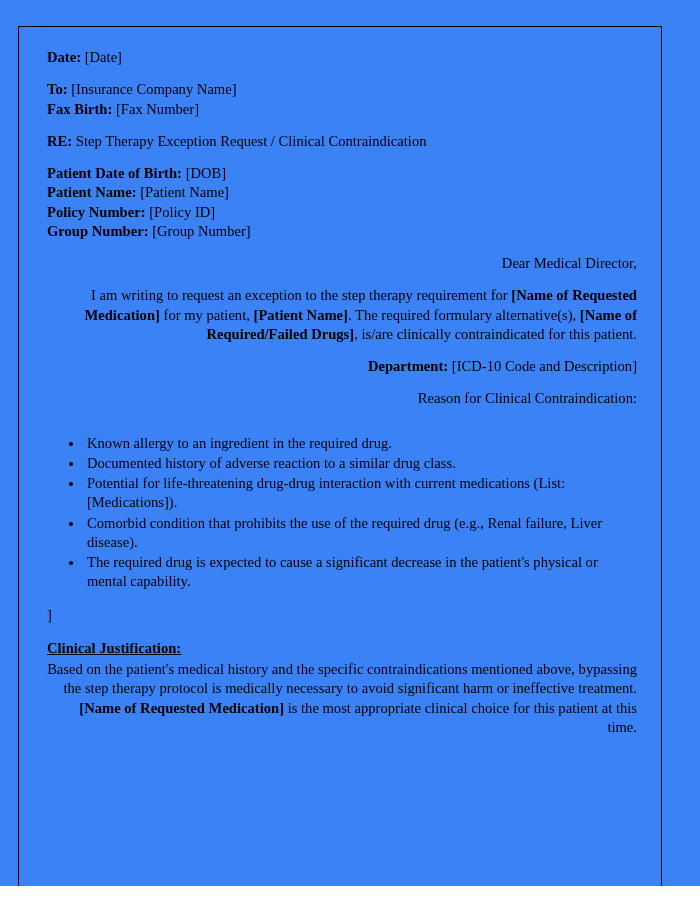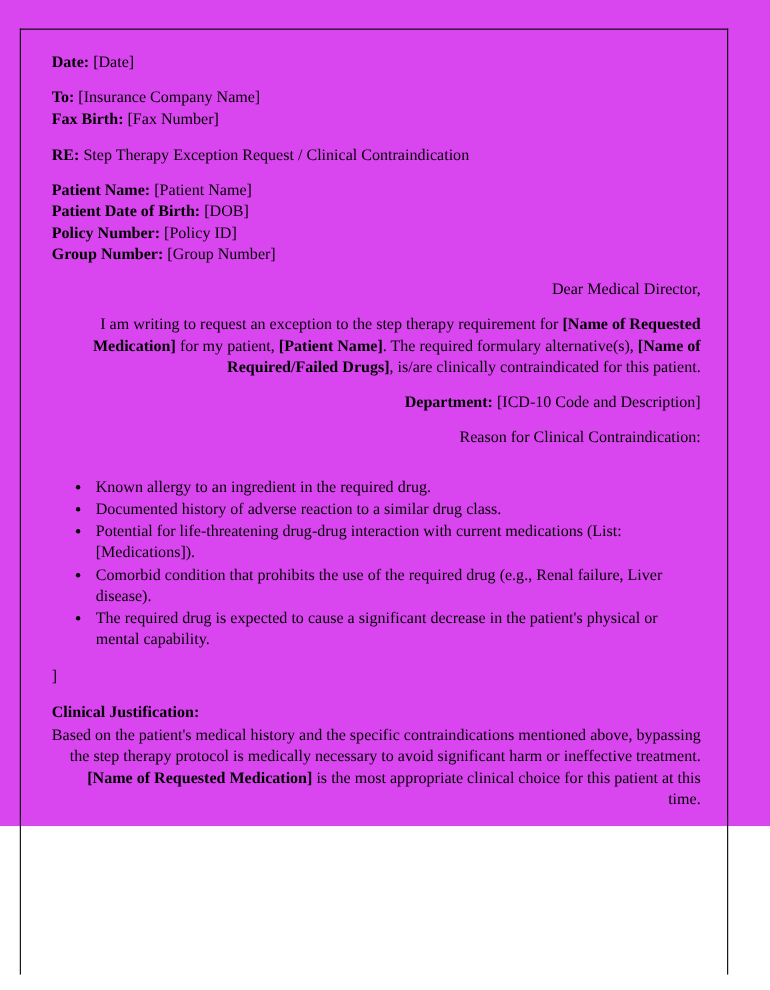--- a/index.html
+++ b/index.html
@@ -10,22 +10,22 @@
   body {
     width: 700px;
     height: 900px;
     font-family: "Liberation Serif", serif;
     color: #000000;
     overflow: hidden;
   }
   .page {
     position: relative;
     width: 700px;
-    height: 751px;
-    background: #d946ef;
+    height: 886px;
+    background: #3b82f6;
   }
   
   .doc-frame {
     position: absolute;
     left: 18px;
     top: 26px;
     width: 644px;
     height: 860px;
     border: 1px solid #000000;
     border-bottom: none;
@@ -62,20 +62,21 @@
     margin-bottom: 1px;
     padding-left: 3px;
   }
   .bracket-close {
     margin-top: 14px;
     margin-bottom: 14px;
   }
   .section-head {
     font-weight: bold;
     margin-bottom: 2px;
+    text-decoration: underline;
   }
 </style>
 </head>
 <body>
 
 <div class="page">
   <div class="doc-frame"></div>
 
   <div class="content">
 
@@ -95,26 +96,26 @@
       </div>
     </div>
 
     <div class="blk">
       <span class="b">RE:</span>
       <span>Step Therapy Exception Request / Clinical Contraindication</span>
     </div>
 
     <div class="blk">
       <div class="line">
+        <span class="b">Patient Date of Birth:</span>
+        <span>[DOB]</span>
+      </div>
+      <div class="line">
         <span class="b">Patient Name:</span>
         <span>[Patient Name]</span>
-      </div>
-      <div class="line">
-        <span class="b">Patient Date of Birth:</span>
-        <span>[DOB]</span>
       </div>
       <div class="line">
         <span class="b">Policy Number:</span>
         <span>[Policy ID]</span>
       </div>
       <div class="line">
         <span class="b">Group Number:</span>
         <span>[Group Number]</span>
       </div>
     </div>

